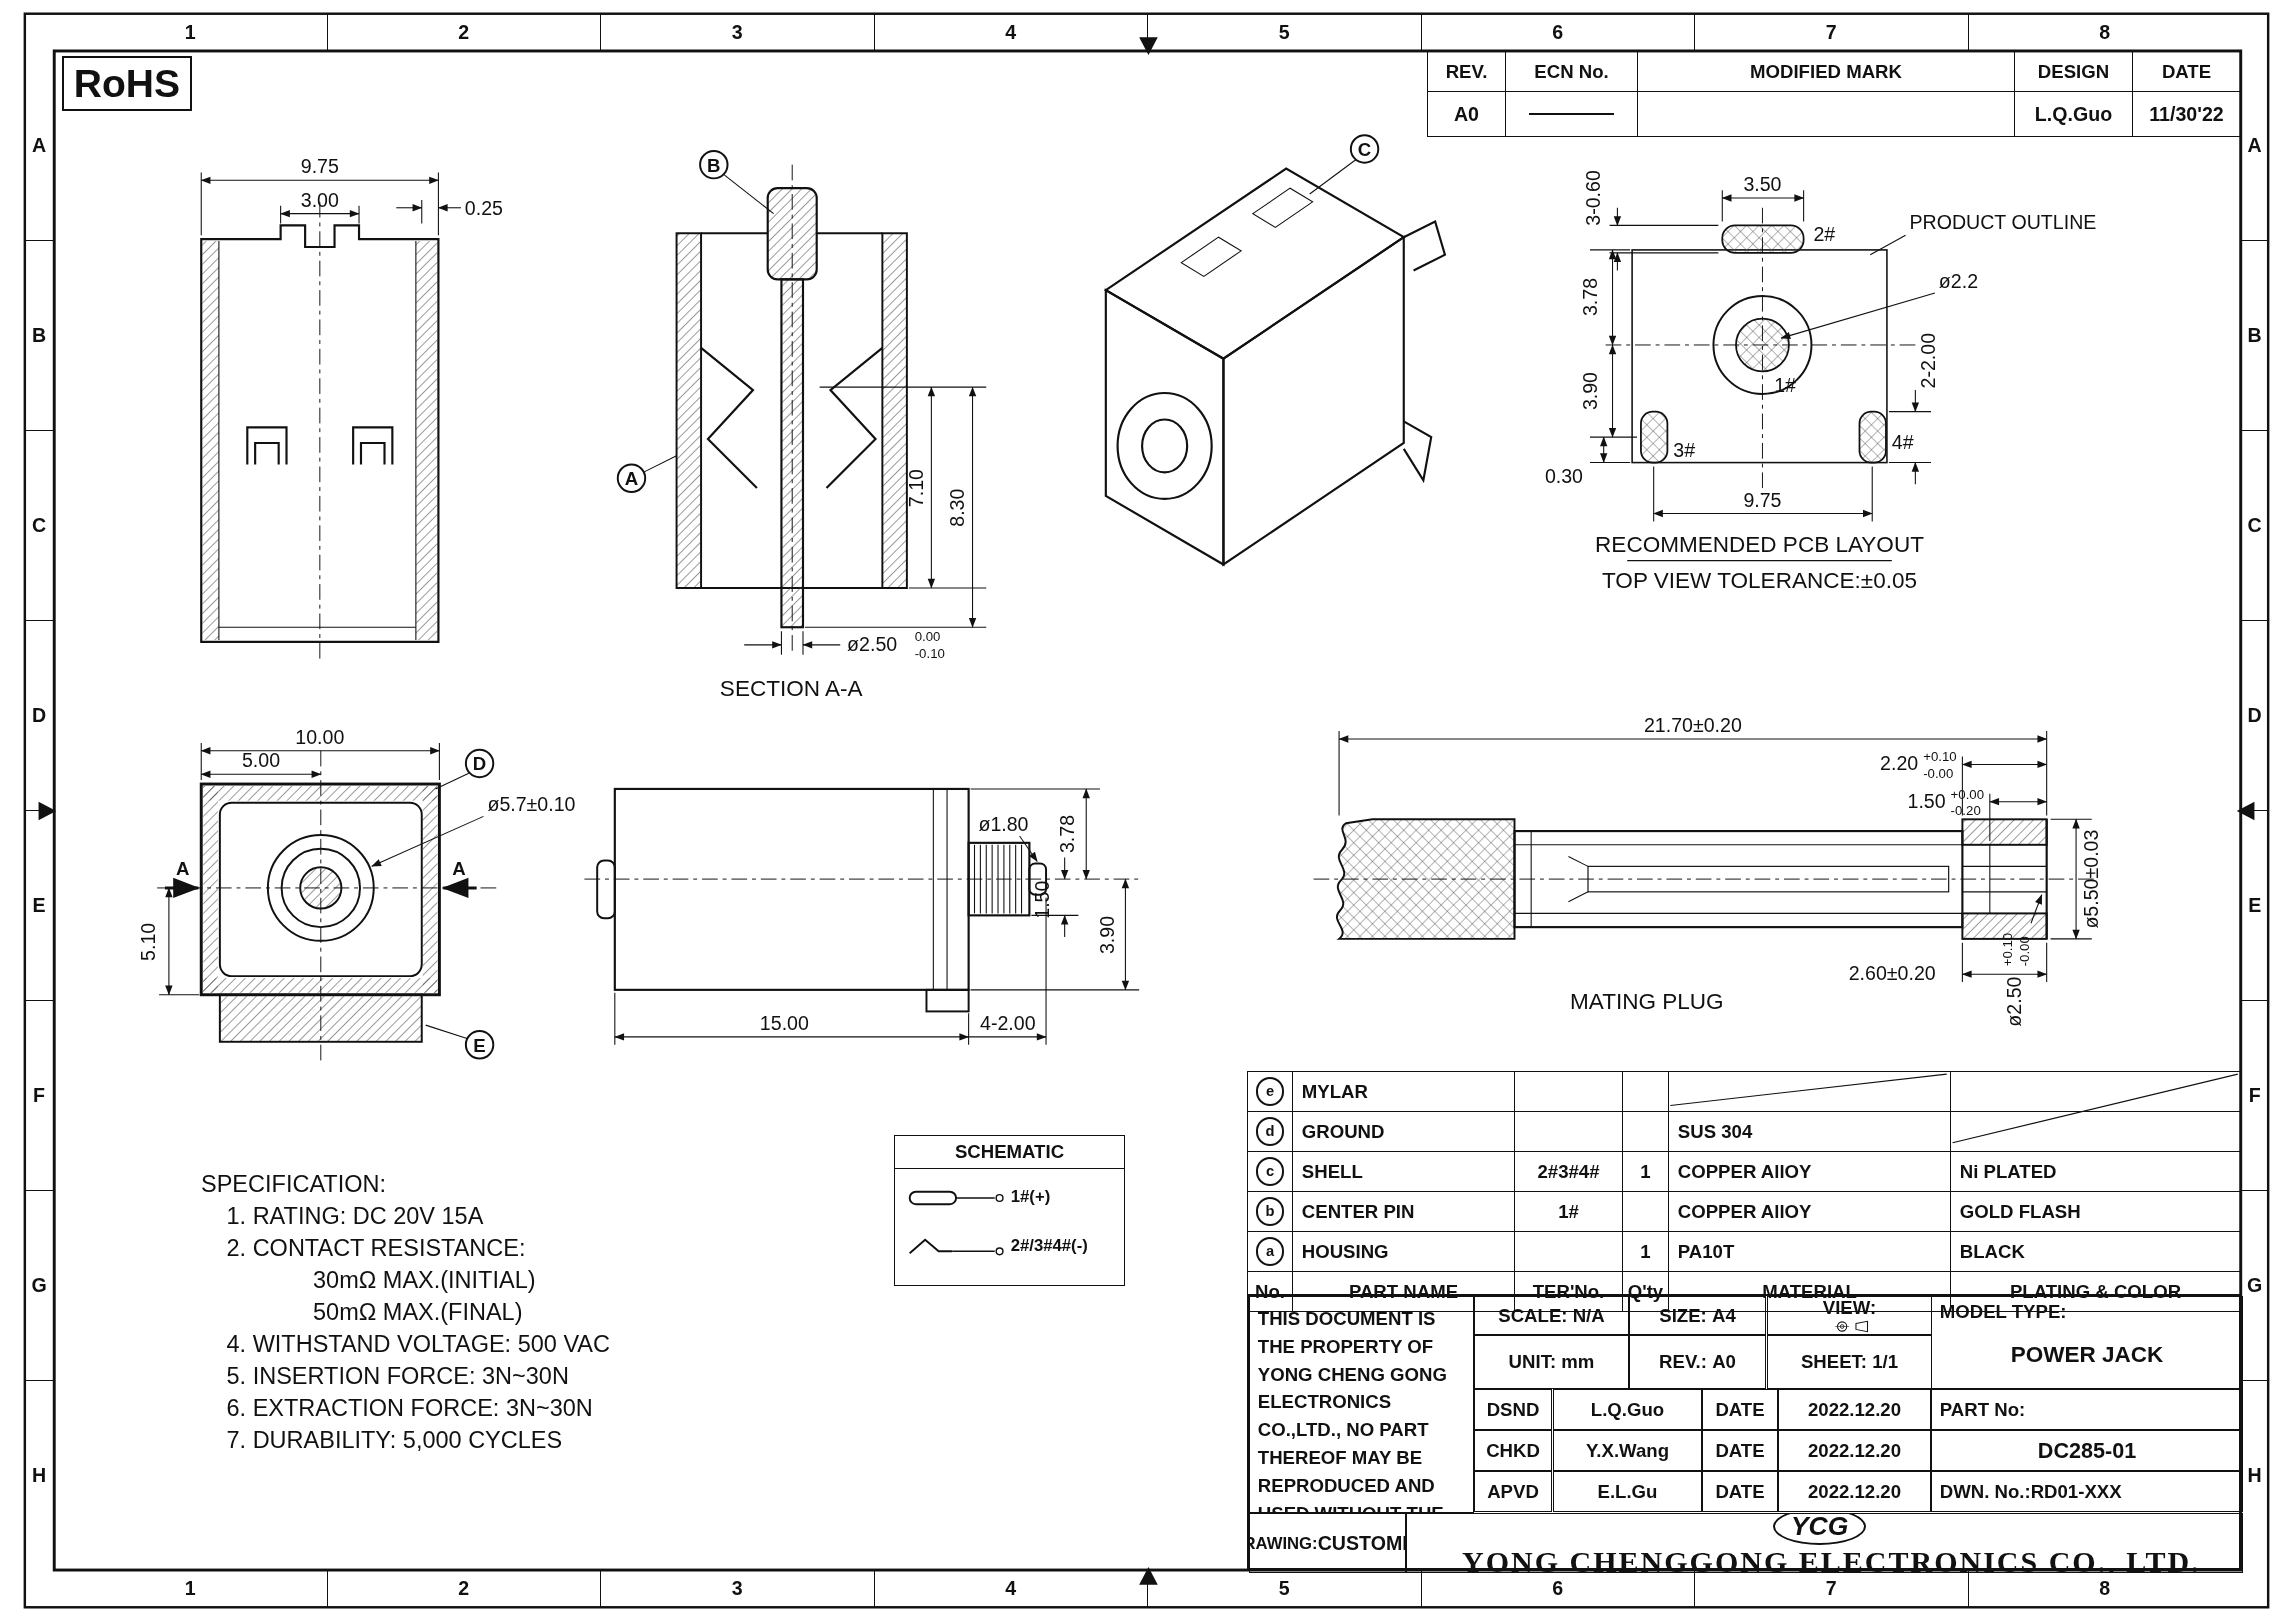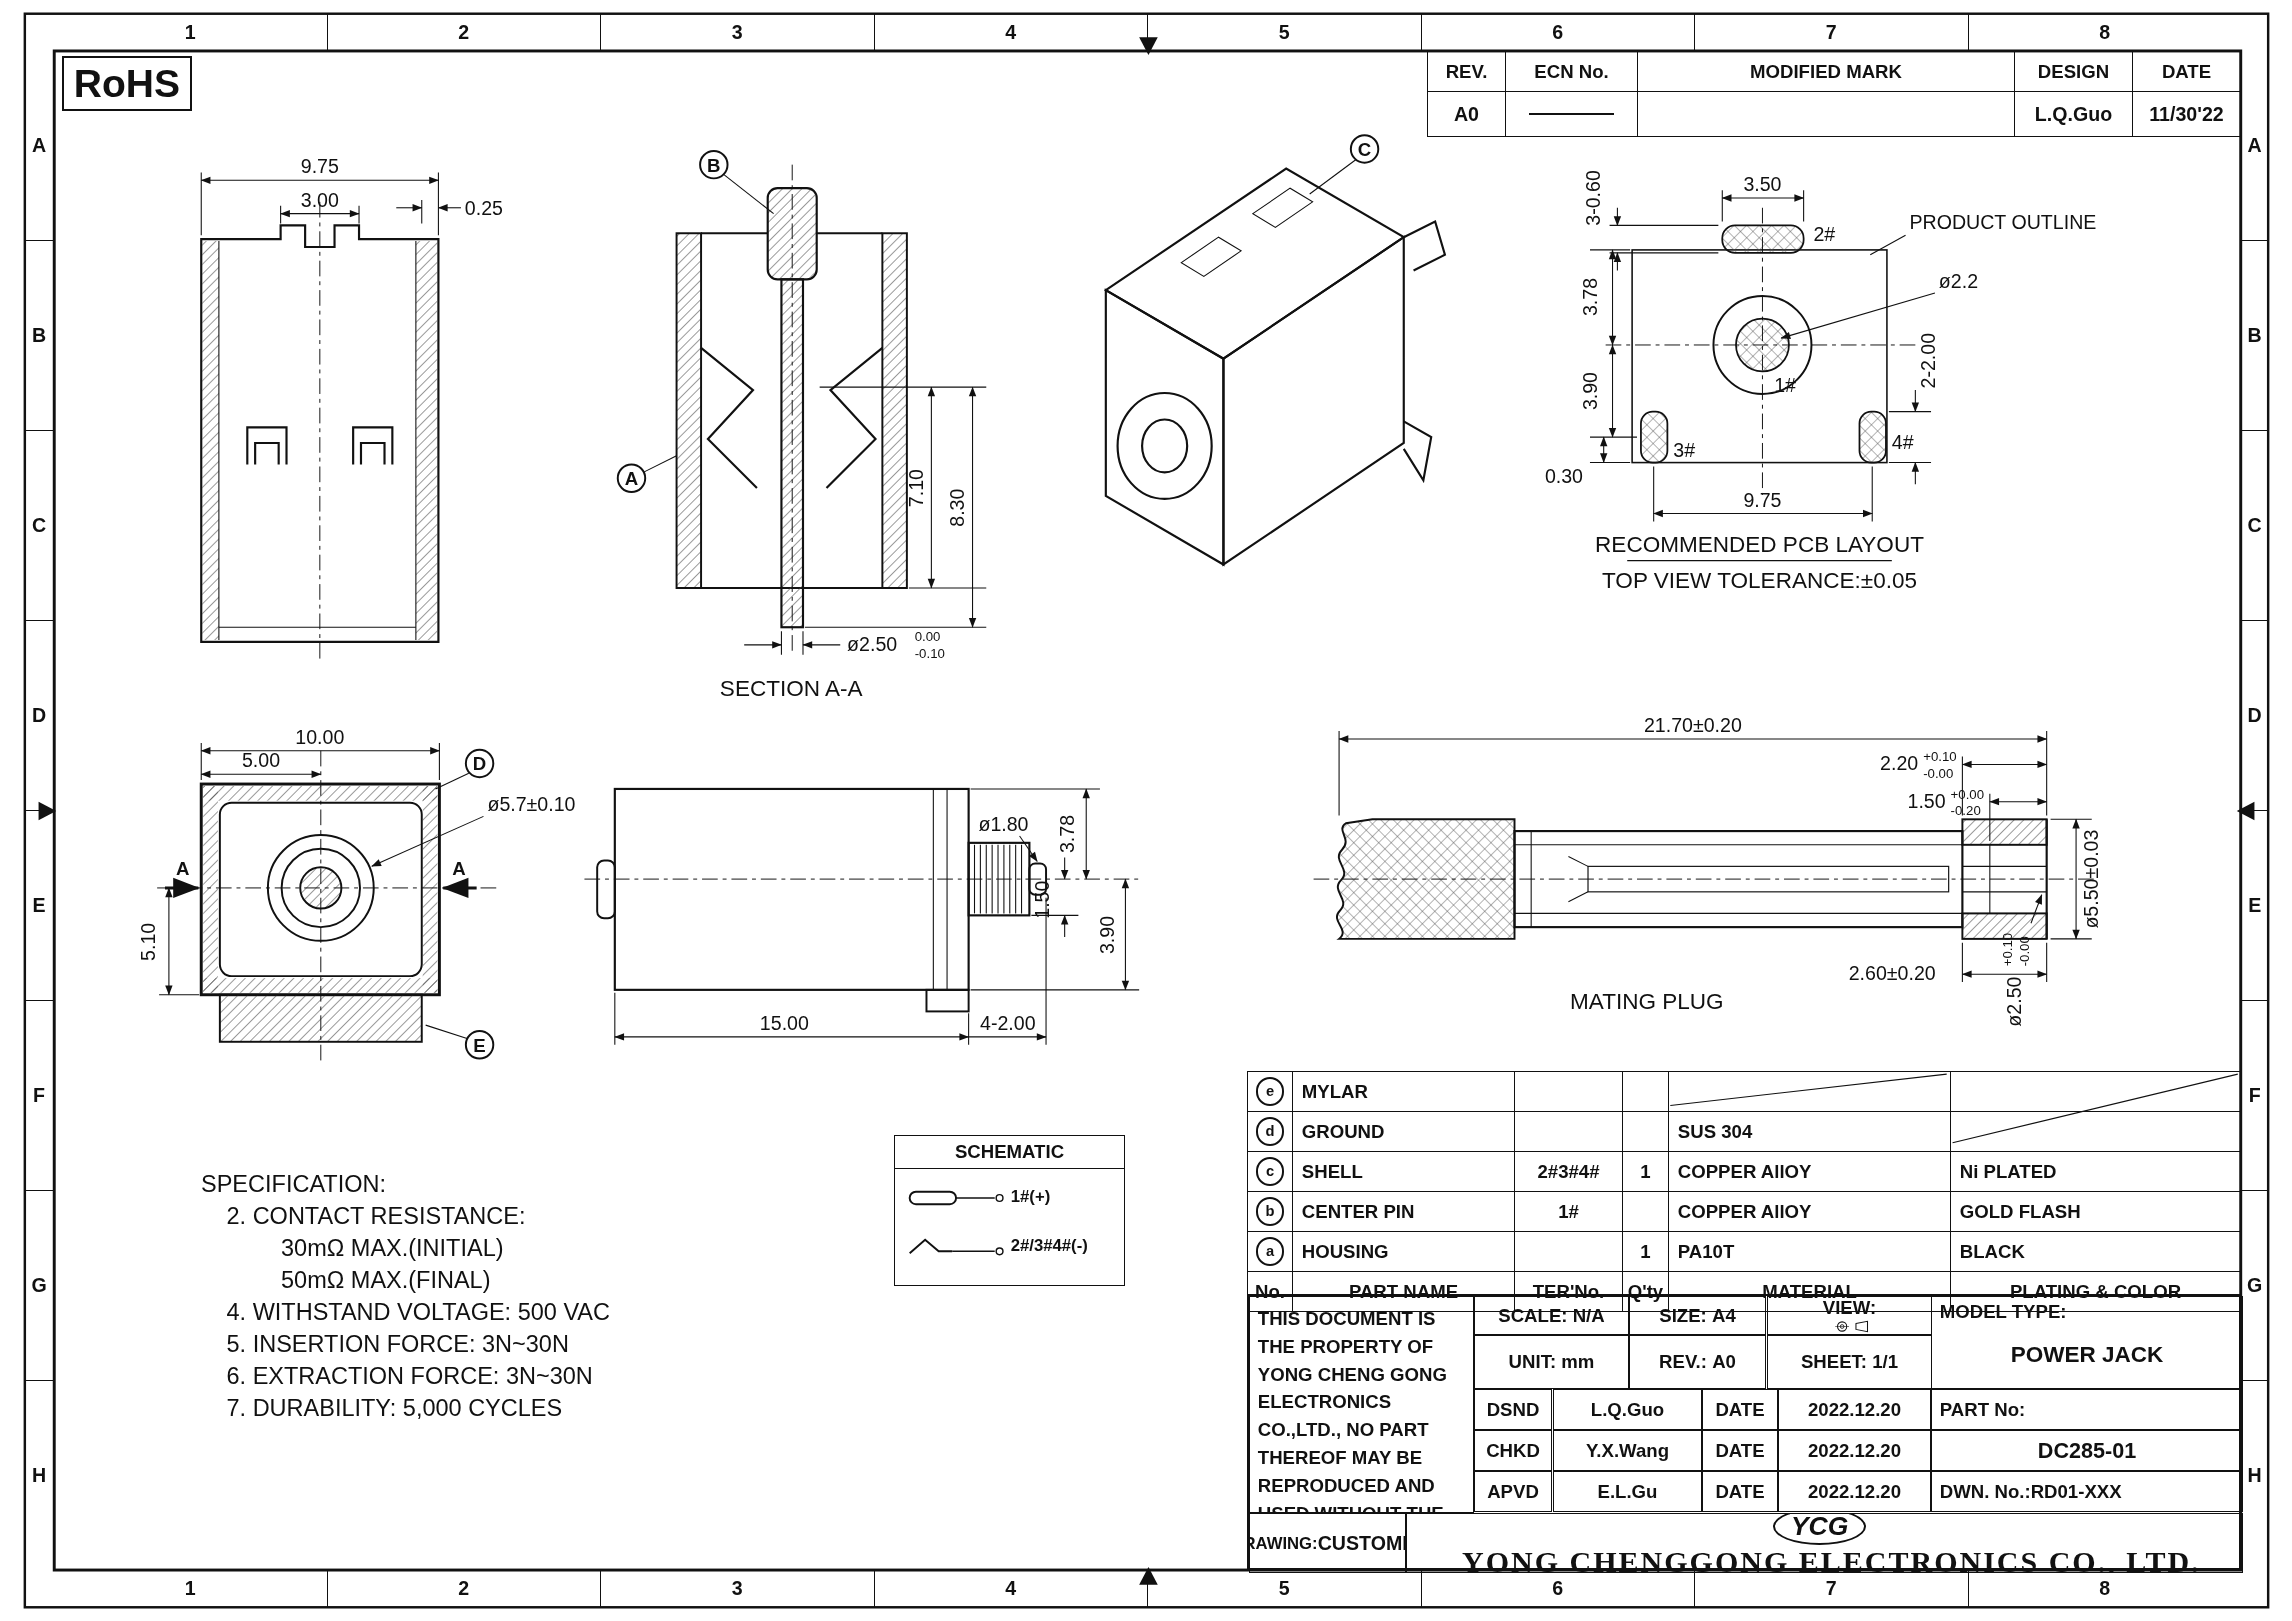--- a/index.html
+++ b/index.html
@@ -29,21 +29,21 @@
   #rohs{left:62px;top:56px;border:2.9px solid #111;padding:0 9.8px;font-size:39px;font-weight:bold;line-height:51px;}
   
   .revwrap{left:1427px;top:51px;}
   table.revtab{border-collapse:collapse;table-layout:fixed;width:814px;}
   table.revtab td{border:1.8px solid #111;text-align:center;font-weight:bold;font-size:18.6px;height:37px;overflow:hidden;}
   table.revtab tr.rdata td{height:42px;font-size:19.6px;}
   .ecnline{width:66%;border-top:2px solid #111;margin:0 auto;}
   
   #spec{left:201px;top:1168px;width:549px;font-size:23.5px;line-height:32px;}
   #spec .ind1{margin-left:25.5px;}
-  #spec .ind2{margin-left:80px;}
+  #spec .ind2{margin-left:112px;}
   
   #schem{left:894px;top:1135px;width:231px;height:151px;border:1.8px solid #111;box-sizing:border-box;}
   #schem .st{border-bottom:1.8px solid #111;text-align:center;font-weight:bold;font-size:18.6px;line-height:32px;height:32px;}
   #schem .srow{display:flex;align-items:center;padding:7.8px 0 0 9.8px;height:49px;box-sizing:border-box;font-size:16.7px;font-weight:bold;}
   
   .partswrap{left:1247px;top:1071px;}
   table.ptable{border-collapse:collapse;table-layout:fixed;width:994px;}
   table.ptable td{border:1.6px solid #111;text-align:center;font-weight:bold;font-size:18.6px;height:37px;background:transparent;overflow:hidden;white-space:nowrap;}
   table.ptable td.tl{text-align:left;padding-left:8.8px;}
   .circ{display:inline-block;width:24.5px;height:24.5px;border:2px solid #111;border-radius:50%;line-height:24.5px;text-align:center;font-size:14.7px;}
@@ -410,20 +410,21 @@
       <td></td>
       <td>L.Q.Guo</td>
       <td>11/30'22</td>
     </tr>
   </tbody>
       </table>
 </div>
 
 <div id="spec" class="abs">
   <div>SPECIFICATION:</div>
+  <div class="ind1">1. RATING: DC 20V 15A</div>
   <div class="ind1">2. CONTACT RESISTANCE:</div>
   <div class="ind2">30mΩ MAX.(INITIAL)</div>
   <div class="ind2">50mΩ MAX.(FINAL)</div>
   <div class="ind1">4. WITHSTAND VOLTAGE: 500 VAC</div>
   <div class="ind1">5. INSERTION FORCE: 3N~30N</div>
   <div class="ind1">6. EXTRACTION FORCE: 3N~30N</div>
   <div class="ind1">7. DURABILITY: 5,000 CYCLES</div>
 </div>
 
 <div id="schem" class="abs">

